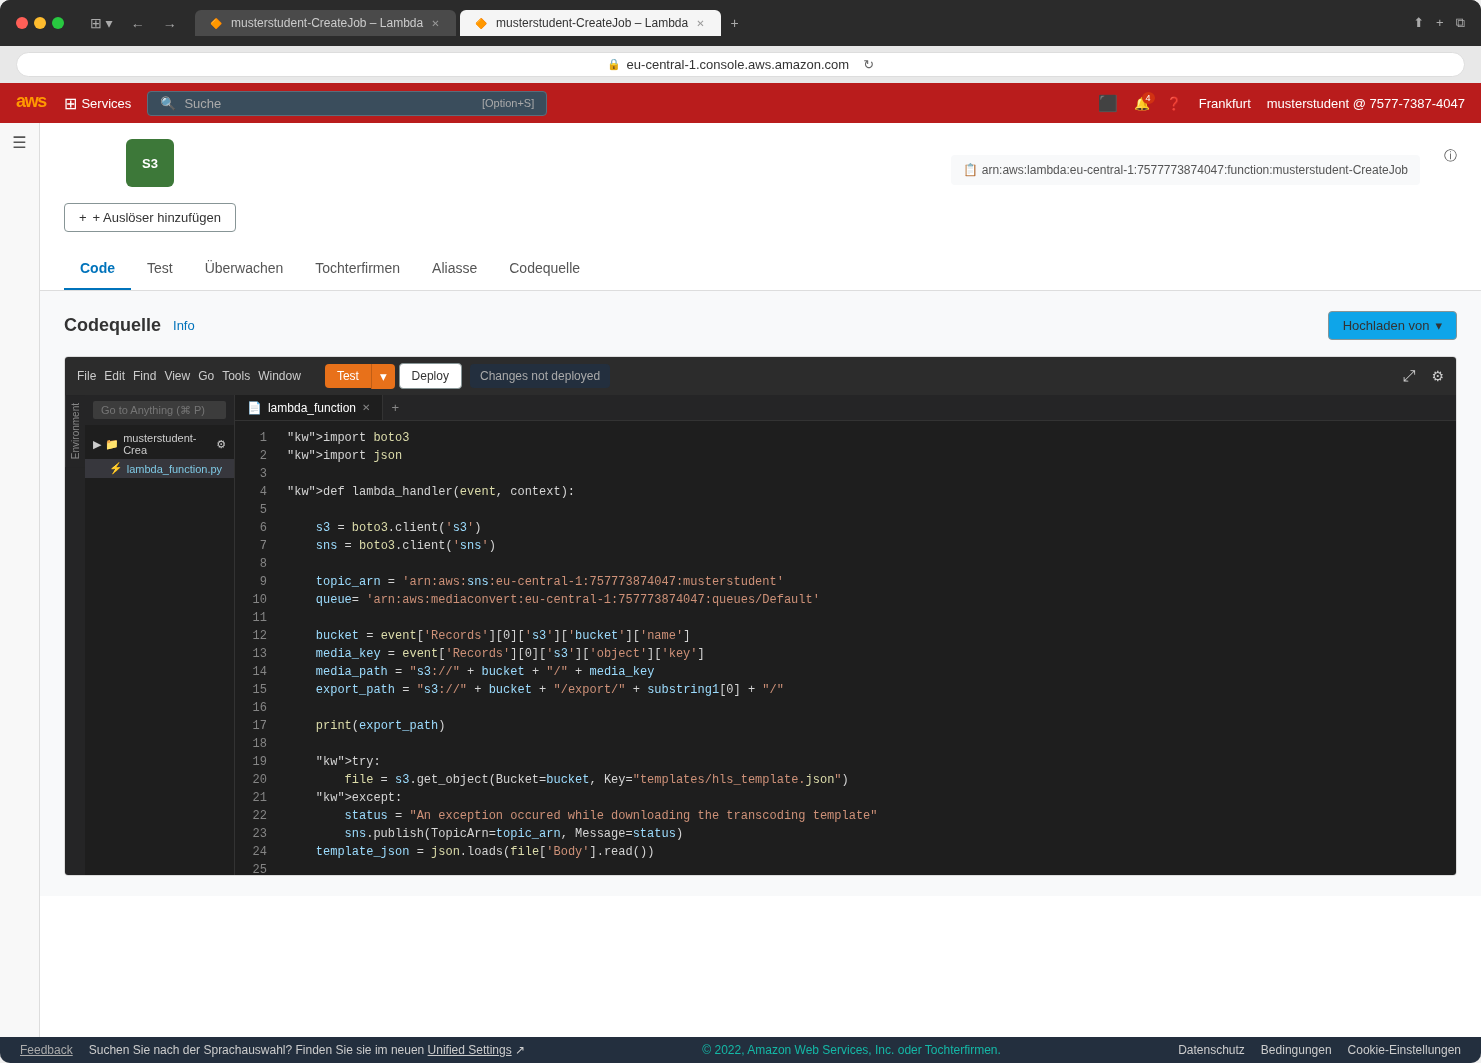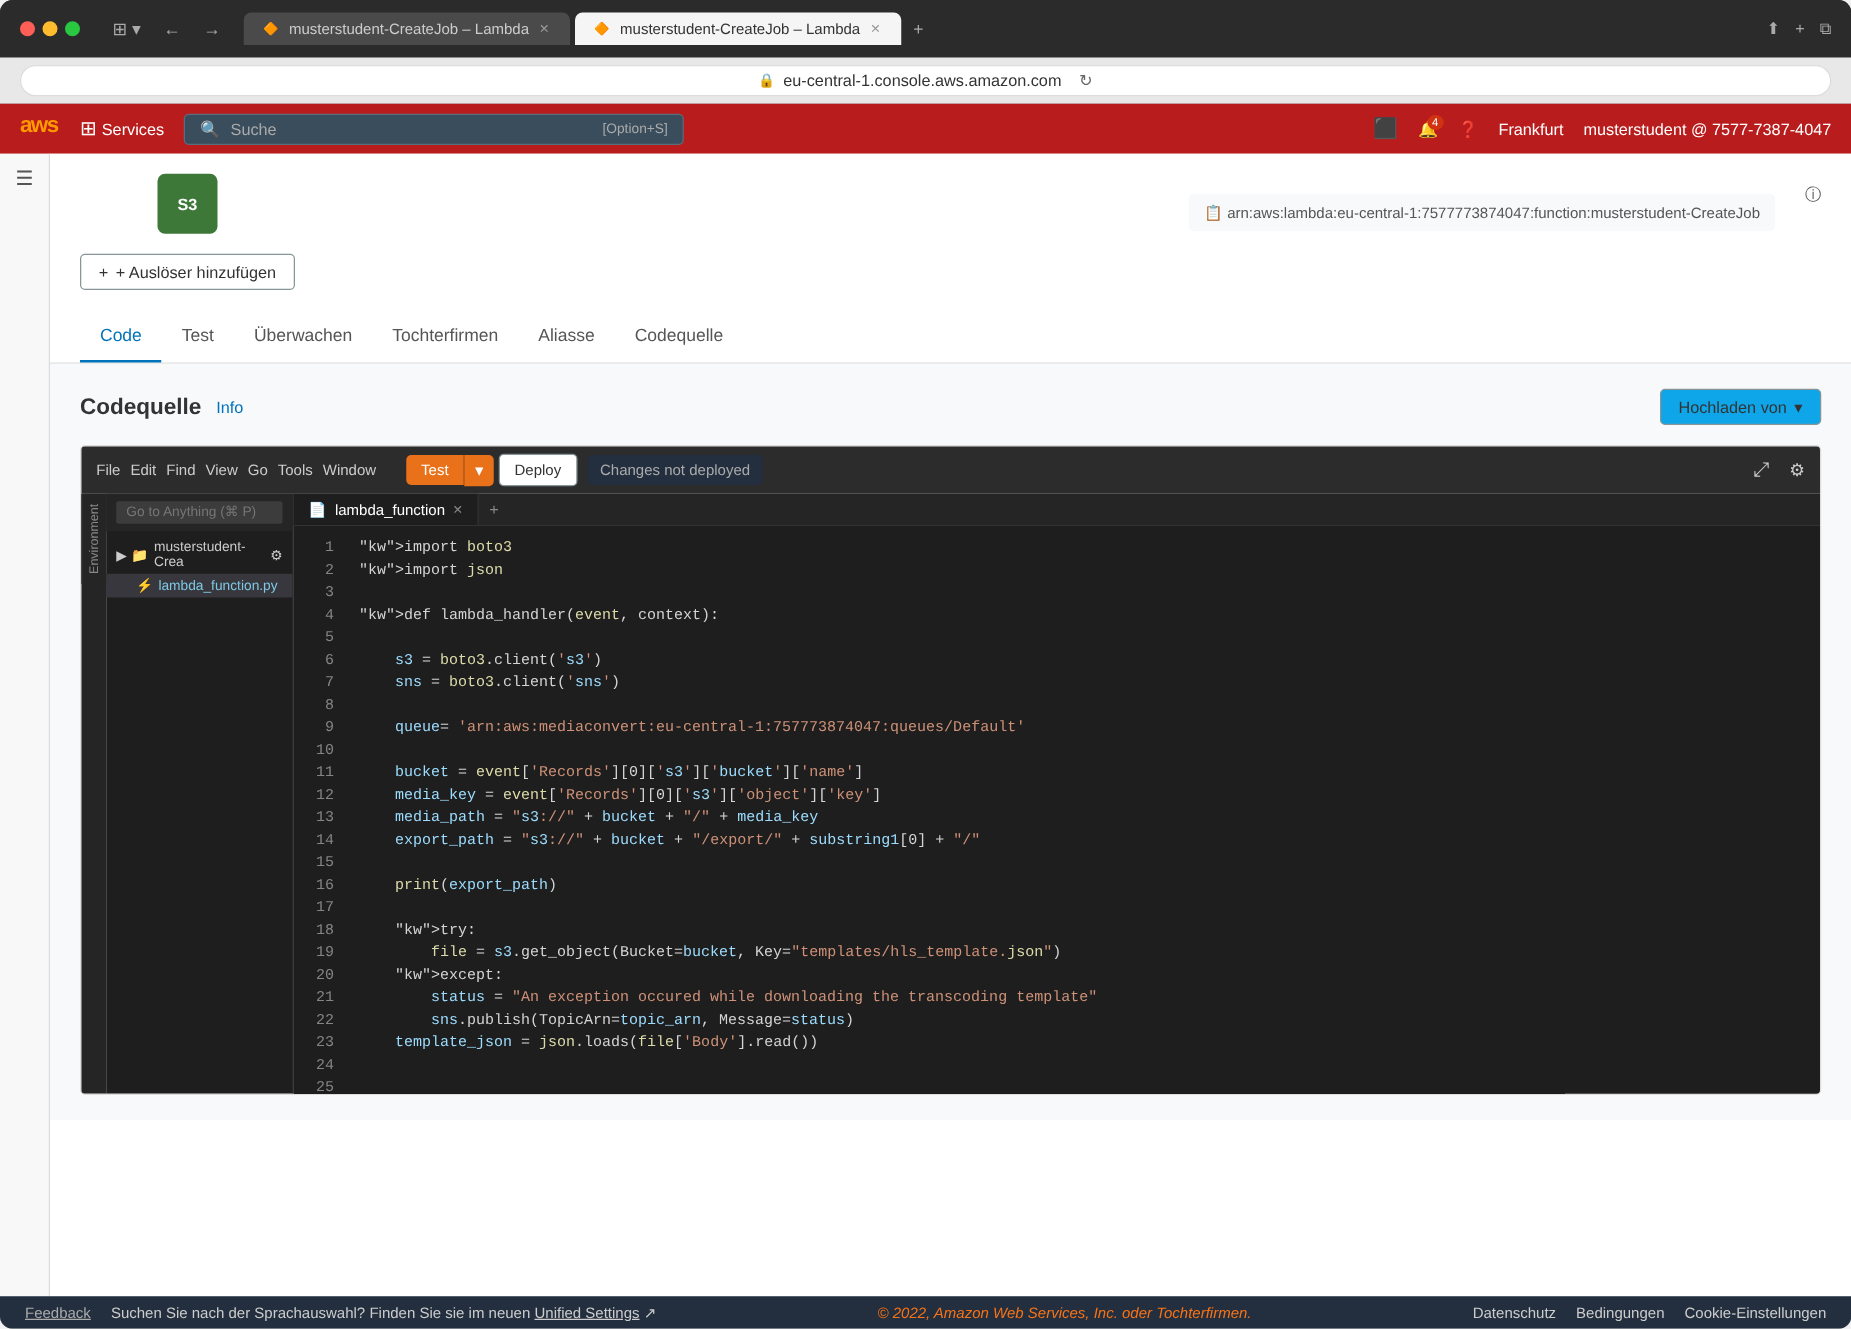--- a/index.html
+++ b/index.html
@@ -41,21 +41,21 @@
 
     
     .lambda-header { padding: 16px 24px; background: white; }
     .s3-icon { width: 48px; height: 48px; background: #3d7839; border-radius: 6px; display: flex; align-items: center; justify-content: center; color: white; font-size: 18px; font-weight: bold; }
     .add-trigger-btn { background: white; border: 1px solid #879596; border-radius: 4px; padding: 6px 14px; font-size: 13px; color: #333; cursor: pointer; display: flex; align-items: center; gap: 6px; margin-top: 8px; }
     .arn-text { font-size: 12px; color: #555; margin-top: 8px; background: #f8f9fa; padding: 8px 12px; border-radius: 4px; }
 
     
     .tabs-nav { border-bottom: 1px solid #ddd; display: flex; padding: 0 24px; background: white; }
     .tab-item { padding: 12px 16px; font-size: 14px; color: #555; cursor: pointer; border-bottom: 2px solid transparent; }
-    .tab-item.active { color: #0073bb; border-bottom: 2px solid #0073bb; font-weight: 400; }
+    .tab-item.active { color: #0073bb; border-bottom: 2px solid #0073bb; font-weight: 700; }
 
     
     .code-section { padding: 20px 24px; background: #f8f9fa; }
     .code-title { font-size: 18px; font-weight: 600; color: #333; }
     .info-link { color: #0073bb; font-size: 13px; margin-left: 10px; cursor: pointer; }
     .upload-btn { background: #0ea5e9; border: 1px solid #879596; border-radius: 4px; padding: 6px 14px; font-size: 13px; color: #333; cursor: pointer; display: flex; align-items: center; gap: 6px; margin-left: auto; }
 
     
     .ide-container { background: white; border: 1px solid #ddd; border-radius: 4px; overflow: hidden; }
     .ide-toolbar { background: #2c2c2c; padding: 6px 12px; display: flex; align-items: center; gap: 8px; }
@@ -89,21 +89,21 @@
     .line-number { height: 18px; line-height: 18px; padding-right: 8px; color: #858585; font-size: 12px; font-family: 'Courier New', monospace; }
     .code-content { flex: 1; padding: 8px 12px; overflow: auto; }
     .code-line { height: 18px; line-height: 18px; font-size: 12px; font-family: 'Courier New', monospace; white-space: pre; color: #d4d4d4; }
     .fn { color: #dcdcaa; }
     .str { color: #ce9178; }
     .nm { color: #9cdcfe; }
 
     
     .bottom-bar { background: #232f3e; padding: 6px 20px; display: flex; align-items: center; gap: 16px; color: #ccc; font-size: 12px; }
     .feedback-btn { color: #aaa; text-decoration: underline; cursor: pointer; }
-    .bottom-center { margin: 0 auto; color: #f97316; font-style: italic; }
+    .bottom-center { margin: 0 auto; color: #14b8a6; }
     .bottom-links { display: flex; gap: 16px; }
     .bottom-link { color: #ccc; text-decoration: none; cursor: pointer; }
 
     .code-header-row { display: flex; align-items: center; margin-bottom: 16px; }
   </style>
 </head>
 <body>
 
 <div class="browser-chrome">
 
@@ -322,20 +322,21 @@
                     </div>
                   <div class="code-content" id="code-area">
                       <div class="code-line"><span class="&lt;span">"kw"</span>&gt;import <span class="fn">boto3</span></div>
                       <div class="code-line"><span class="&lt;span">"kw"</span>&gt;import <span class="fn">json</span></div>
                       <div class="code-line"></div>
                       <div class="code-line"><span class="&lt;span">"kw"</span>&gt;def lambda_handler(<span class="fn">event</span>, context):</div>
                       <div class="code-line"></div>
                       <div class="code-line">    <span class="nm">s3</span> = <span class="fn">boto3</span>.client(<span class="str">'<span class="nm">s3</span>'</span>)</div>
                       <div class="code-line">    <span class="nm">sns</span> = <span class="fn">boto3</span>.client(<span class="str">'<span class="nm">sns</span>'</span>)</div>
                       <div class="code-line"></div>
+                      <div class="code-line">    <span class="nm">topic_arn</span> = <span class="str">'arn:aws:<span class="nm">sns</span>:eu-central-1:757773874047:musterstudent'</span></div>
                       <div class="code-line">    <span class="nm">queue</span>= <span class="str">'arn:aws:mediaconvert:eu-central-1:757773874047:queues/Default'</span></div>
                       <div class="code-line"></div>
                       <div class="code-line">    <span class="nm">bucket</span> = <span class="fn">event</span>[<span class="str">'Records'</span>][0][<span class="str">'<span class="nm">s3</span>'</span>][<span class="str">'<span class="nm">bucket</span>'</span>][<span class="str">'name'</span>]</div>
                       <div class="code-line">    <span class="nm">media_key</span> = <span class="fn">event</span>[<span class="str">'Records'</span>][0][<span class="str">'<span class="nm">s3</span>'</span>][<span class="str">'object'</span>][<span class="str">'key'</span>]</div>
                       <div class="code-line">    <span class="nm">media_path</span> = <span class="str">"<span class="nm">s3</span>://"</span> + <span class="nm">bucket</span> + <span class="str">"/"</span> + <span class="nm">media_key</span></div>
                       <div class="code-line">    <span class="nm">export_path</span> = <span class="str">"<span class="nm">s3</span>://"</span> + <span class="nm">bucket</span> + <span class="str">"/export/"</span> + <span class="nm">substring1</span>[0] + <span class="str">"/"</span></div>
                       <div class="code-line"></div>
                       <div class="code-line">    <span class="fn">print</span>(<span class="nm">export_path</span>)</div>
                       <div class="code-line"></div>
                       <div class="code-line">    <span class="&lt;span">"kw"</span>&gt;try:</div>

